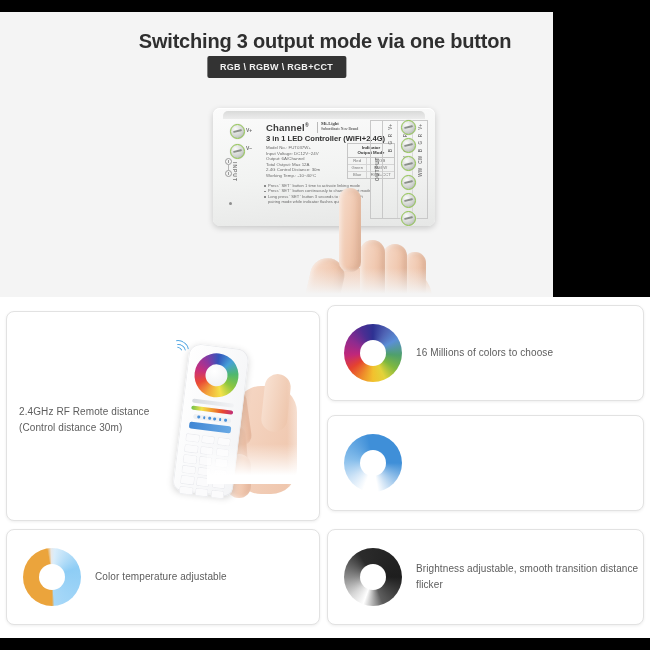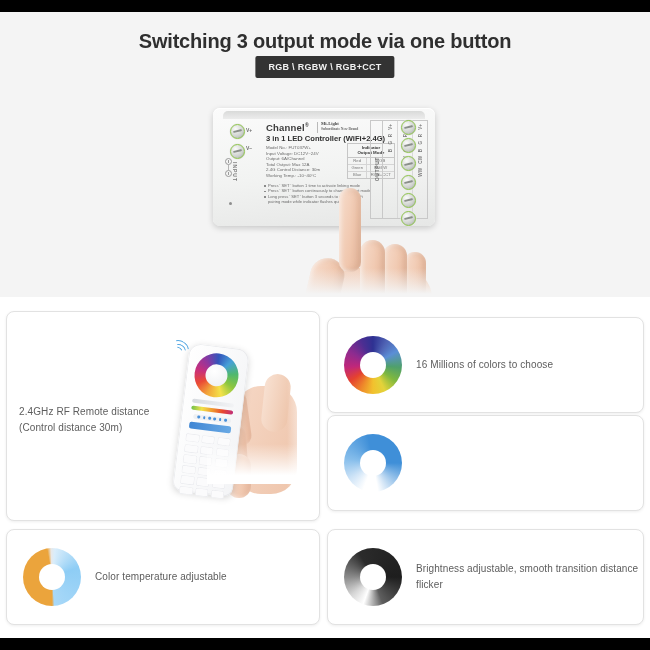--- a/index.html
+++ b/index.html
@@ -11,22 +11,22 @@
     position:relative;
   }
   .page{position:absolute;inset:0;}
 
   
   .bar-top{position:absolute;left:0;top:0;width:650px;height:12px;background:#000;z-index:40;}
   .bar-bottom{position:absolute;left:0;top:638px;width:650px;height:12px;background:#000;z-index:40;}
 
   
   .hero{
-    position:absolute;left:0;top:12px;width:650px;height:285px;
-    background:#f4f4f4;overflow:hidden;
+    position:absolute;left:0;top:12px;width:521px;height:285px;
+    background:#f4f4f4;overflow:hidden;padding-left:32px;
   }
   .hero-title{
     position:absolute;left:0;top:18px;width:650px;text-align:center;
     font-size:20px;font-weight:700;color:#2f2f2f;letter-spacing:-0.2px;
   }
   .hero-badge{
     position:absolute;left:50%;transform:translateX(-50%);top:44px;
     background:#333333;color:#f2f2f2;
     font-size:9px;font-weight:700;letter-spacing:.3px;
     padding:6px 13px;border-radius:2px;white-space:nowrap;
@@ -133,21 +133,21 @@
         background:linear-gradient(#00000000,#f4f4f4 72%);z-index:6;}
 
   
   .cards{position:absolute;left:0;top:297px;width:650px;height:341px;background:#ffffff;}
   .card{
     position:absolute;background:#fff;border:1px solid #e2e2e2;border-radius:8px;
     box-shadow:0 1px 3px rgba(0,0,0,.07);
     display:flex;align-items:center;
   }
   .card-remote{left:6px;top:14px;width:312px;height:208px;}
-  .card-colors{left:327px;top:20px;width:315px;height:94px;text-align:right;}
+  .card-colors{left:327px;top:8px;width:315px;height:94px;text-align:right;}
   .card-sat{left:327px;top:118px;width:315px;height:94px;}
   .card-cct{left:6px;top:232px;width:312px;height:94px;}
   .card-bright{left:327px;top:232px;width:315px;height:94px;}
 
   .card-text{font-size:10px;color:#5d5d5d;line-height:16px;letter-spacing:.1px;}
 
   .ring{width:58px;height:58px;border-radius:50%;flex:0 0 58px;margin-left:16px;margin-right:14px;position:relative;}
   .ring:after{content:"";position:absolute;left:50%;top:50%;transform:translate(-50%,-50%);
     width:26px;height:26px;border-radius:50%;background:#fff;}
   .ring-colors{background:conic-gradient(from 0deg,

